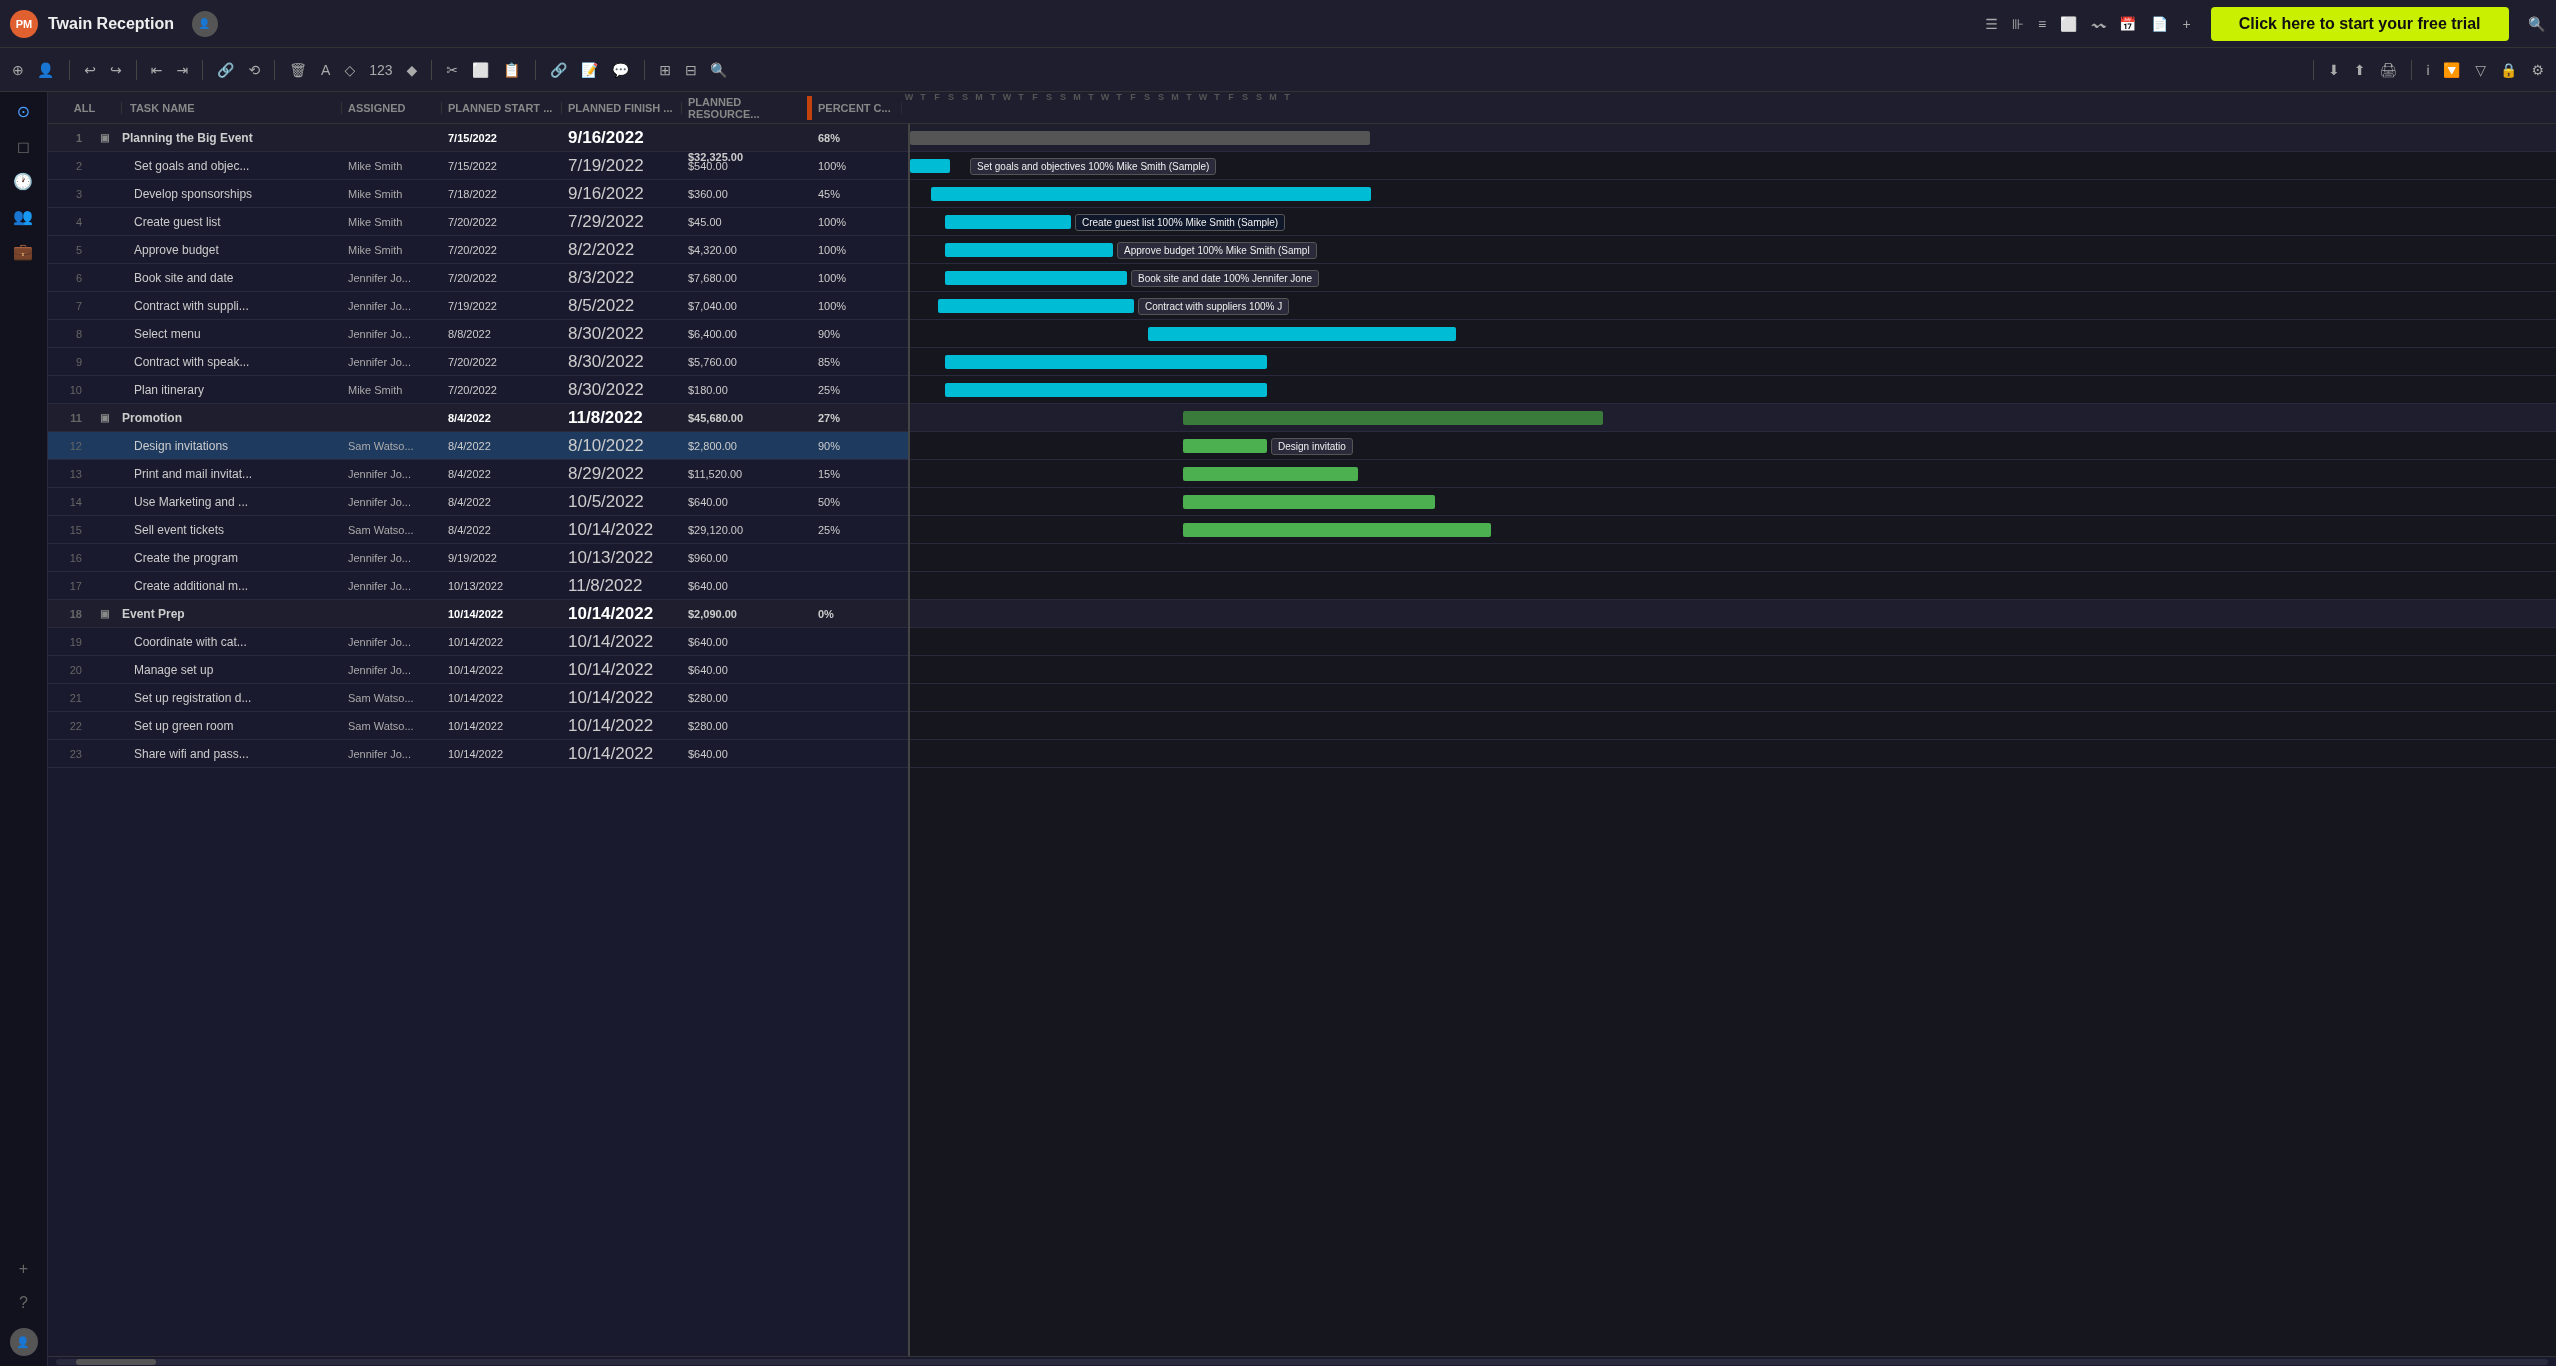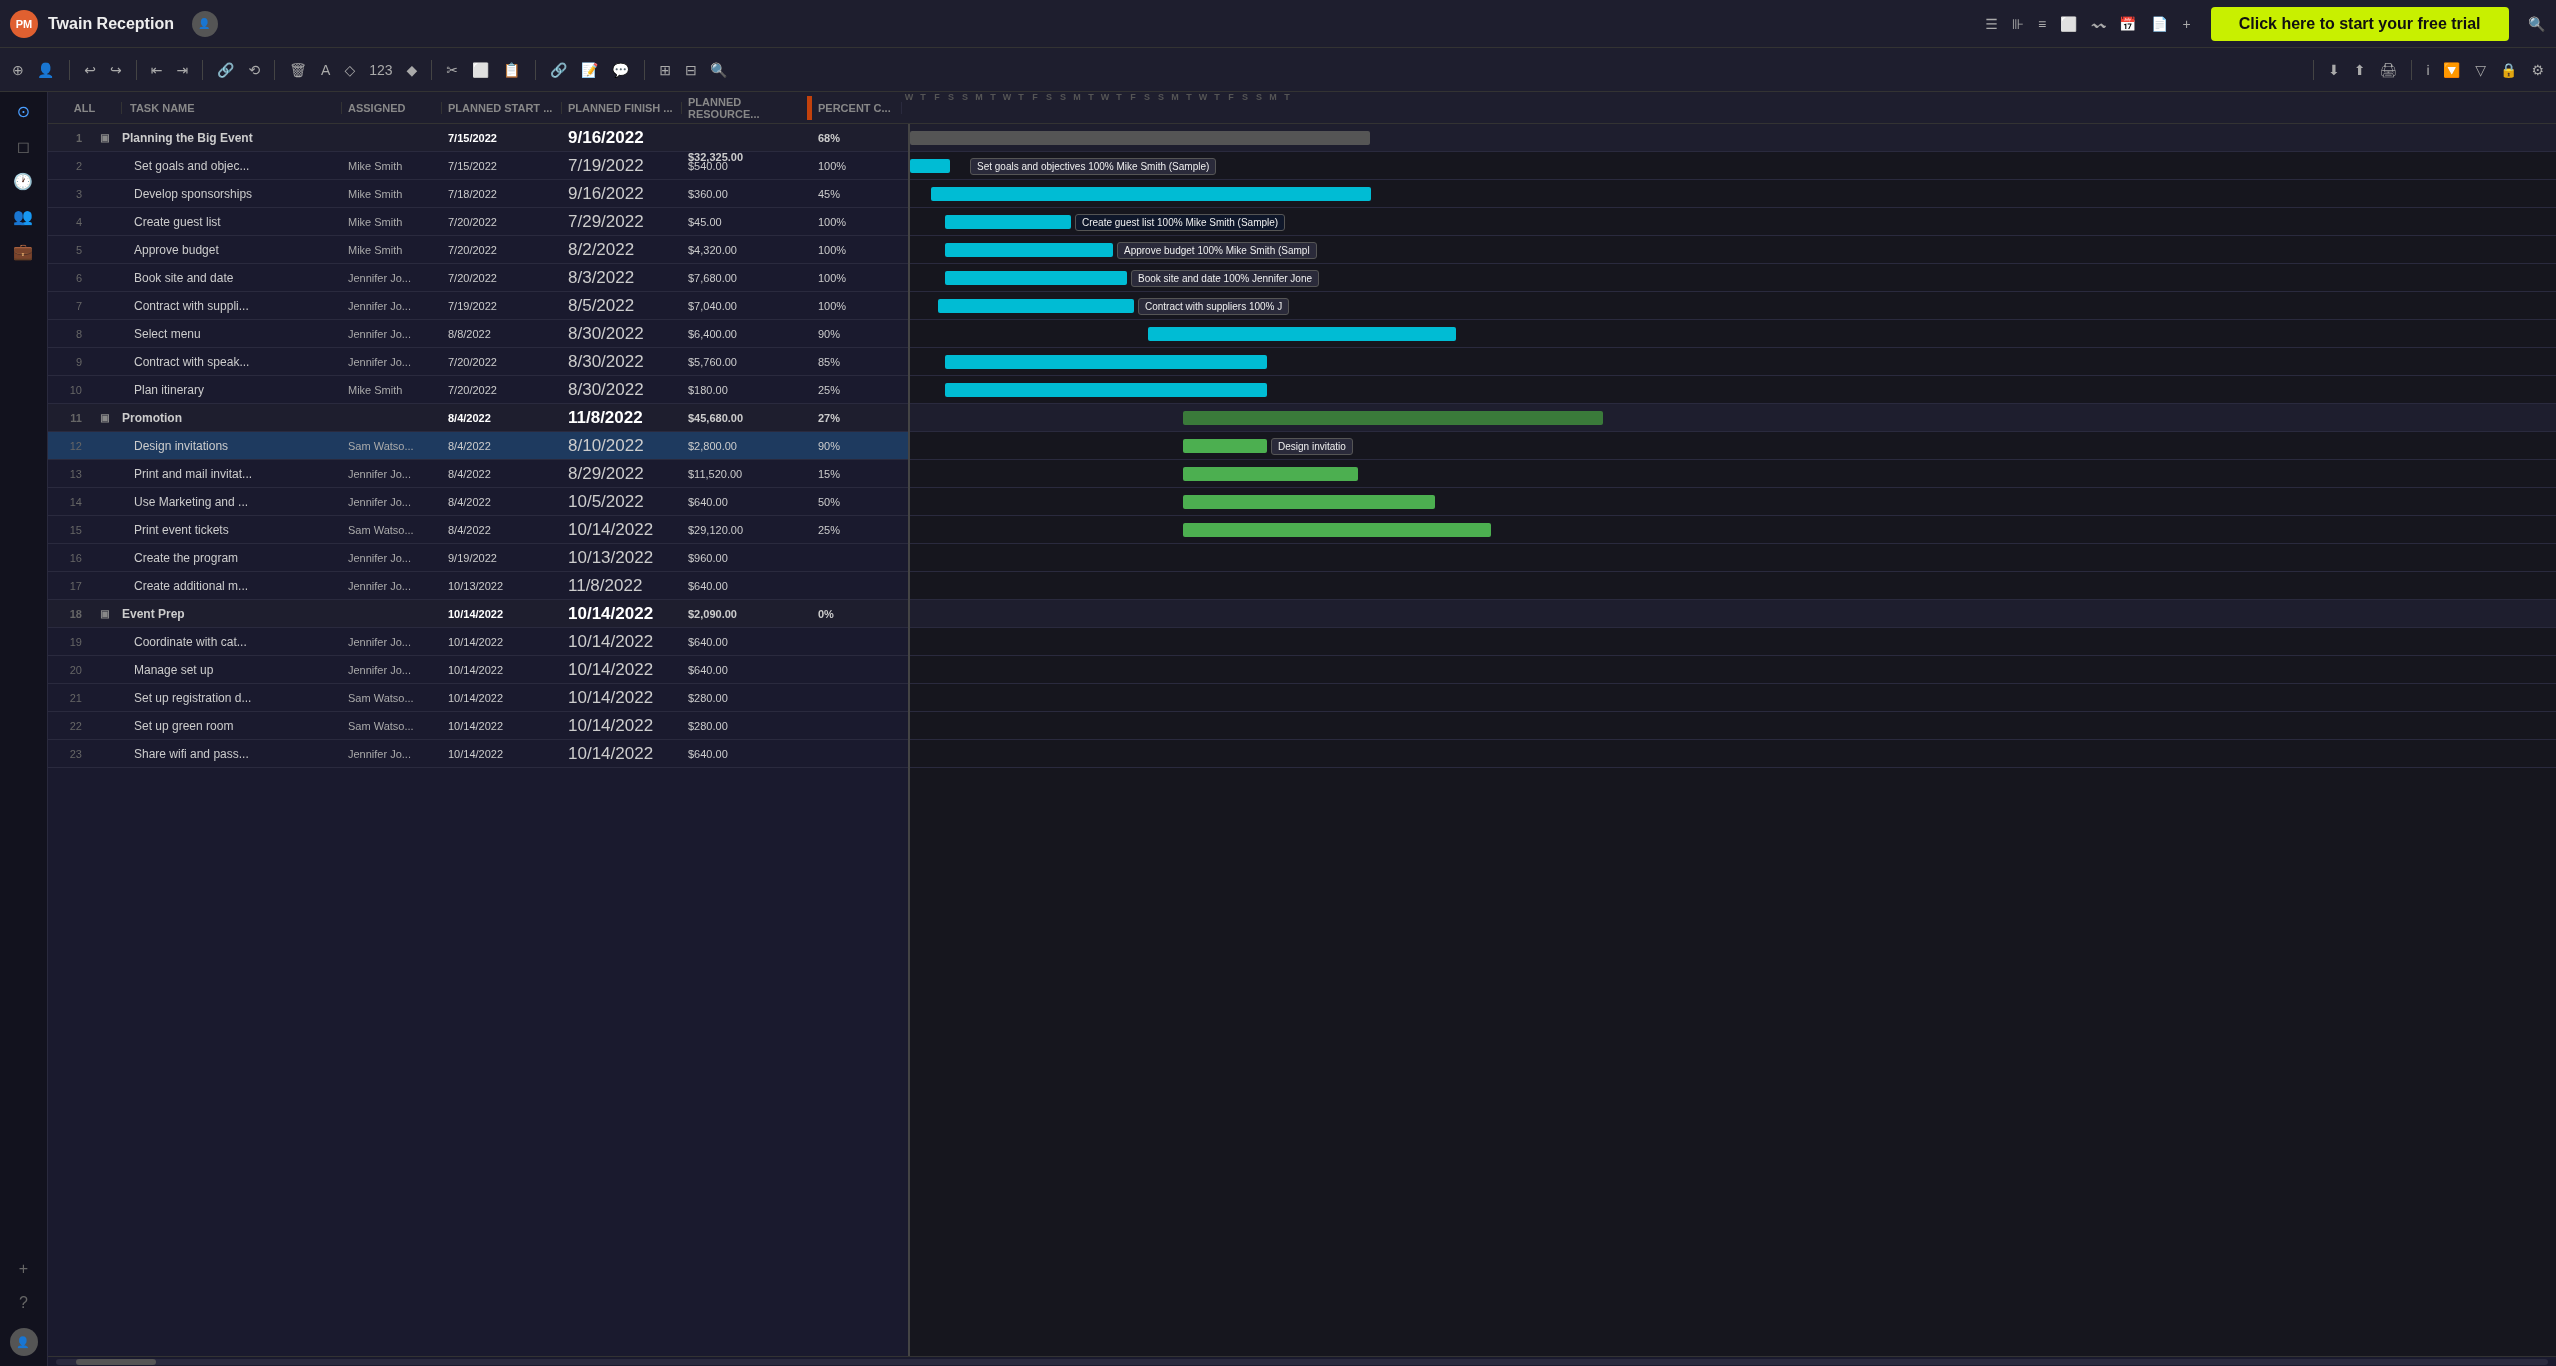--- a/index.html
+++ b/index.html
@@ -416,21 +416,21 @@
               <div class="cell-start">8/4/2022</div>
               <div class="cell-finish">10/5/2022</div>
               <div class="cell-resource">$640.00</div>
               <div class="cell-percent">50%</div>
             </div>
             <div class="row">
               <div class="cell-num">15</div>
               <div class="cell-indent">
                 <span style="display:inline-block;width:16px;"></span>
               </div>
-              <div class="cell-task" style="padding-left: 12px;">Print event tickets</div>
+              <div class="cell-task" style="padding-left: 12px;">Sell event tickets</div>
               <div class="cell-assigned">Sam Watso...</div>
               <div class="cell-start">8/4/2022</div>
               <div class="cell-finish">10/14/2022</div>
               <div class="cell-resource">$29,120.00</div>
               <div class="cell-percent">25%</div>
             </div>
             <div class="row">
               <div class="cell-num">16</div>
               <div class="cell-indent">
                 <span style="display:inline-block;width:16px;"></span>

